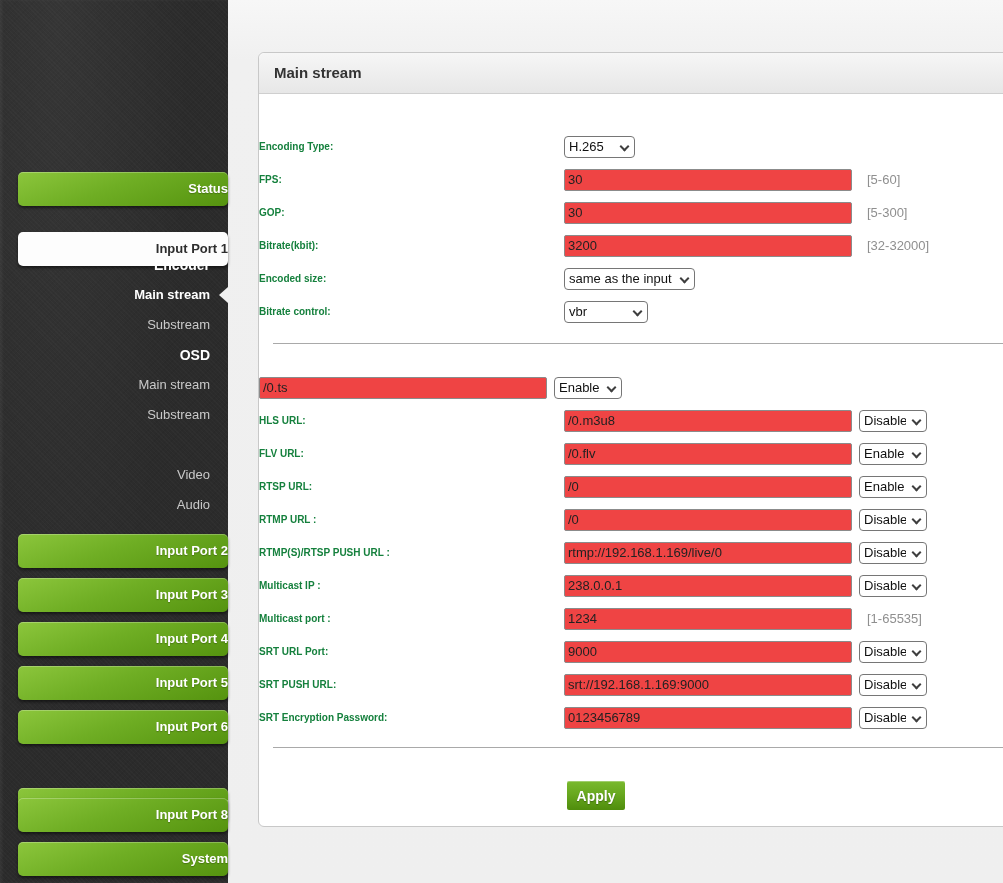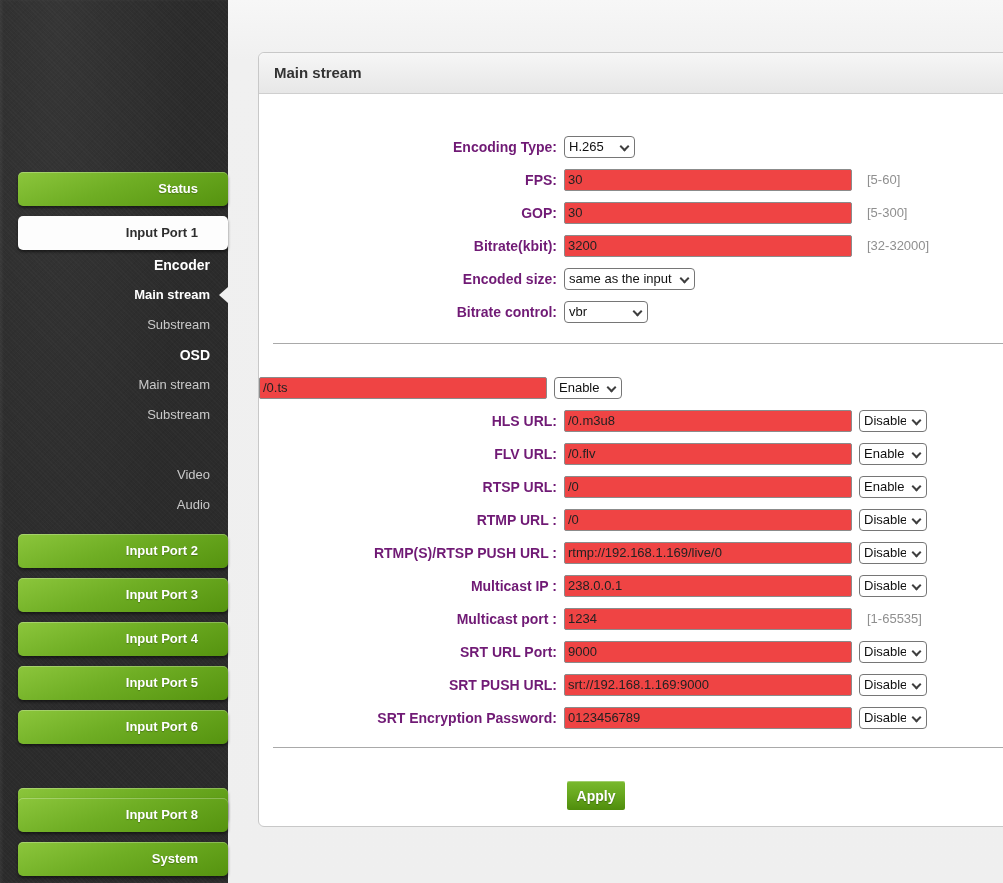--- a/index.html
+++ b/index.html
@@ -13,21 +13,21 @@
     position:absolute;left:0;top:0;width:228px;height:883px;
     background-color:#2b2b2b;
     background-image:
       radial-gradient(ellipse at 25% 3%, rgba(255,255,255,0.05), transparent 55%),
       repeating-linear-gradient(45deg, rgba(255,255,255,0.02) 0 1px, transparent 1px 3px),
       repeating-linear-gradient(-45deg, rgba(0,0,0,0.05) 0 1px, transparent 1px 4px);
     box-shadow:inset 2px 0 3px rgba(255,255,255,0.06);
   }
   .nav-btn{
     position:absolute;left:18px;width:210px;height:34px;box-sizing:border-box;
-    border-radius:5px;text-align:right;padding-right:30px;line-height:34px;
+    border-radius:5px;text-align:right;padding-right:0;line-height:34px;
     font-size:13px;font-weight:bold;color:#fff;cursor:pointer;
     background:linear-gradient(160deg,#8cc63c 0%,#6fae24 45%,#55930f 100%);
     box-shadow:0 2px 3px rgba(0,0,0,0.5), inset 0 1px 0 rgba(255,255,255,0.25);
     text-shadow:0 1px 1px rgba(0,0,0,0.25);
   }
   .nav-btn.active{
     background:#fdfdfd;color:#2e2e2e;text-shadow:none;
     box-shadow:0 2px 3px rgba(0,0,0,0.5);
   }
   .sub-item{
@@ -50,21 +50,21 @@
   #panel-header{
     height:40px;line-height:40px;padding-left:15px;
     background:linear-gradient(180deg,#f6f6f6,#e7e7e7);
     border-bottom:1px solid #cfcfcf;border-radius:6px 6px 0 0;
     font-size:15px;font-weight:bold;color:#333;
   }
   #panel-content{padding-top:36px;}
   .row{height:33px;display:flex;align-items:center;}
   .lbl{
     width:305px;box-sizing:border-box;padding-right:7px;flex:none;
-    text-align:right;font-size:14px;font-weight:bold;color:#701a75;white-space:pre;
+    font-size:10px;font-weight:bold;color:#15803d;white-space:pre;
   }
   .txt{
     width:280px;height:18px;border:1px solid #8b8b8b;border-radius:2px;
     font:13px "Liberation Sans",sans-serif;color:#222;padding:1px 3px;background:#ef4444;
   }
   .selw{position:relative;display:inline-block;}
   .selw::after{
     content:"";position:absolute;right:7px;top:7px;width:5px;height:5px;
     border-right:2px solid #3f3f3f;border-bottom:2px solid #3f3f3f;
     transform:rotate(45deg);pointer-events:none;
@@ -88,21 +88,21 @@
     color:#fff;font:bold 14px "Liberation Sans",sans-serif;
     text-shadow:0 1px 1px rgba(0,0,0,0.3);
     box-shadow:inset 0 1px 0 rgba(255,255,255,0.3);
   }
 </style>
 </head>
 <body>
 
 <div id="sidebar">
     <div class="nav-btn" style="top: 172px;">Status</div>
-    <div class="nav-btn active" style="top: 216px;">Input Port 1</div>
+    <div class="nav-btn active" style="top: 232px;">Input Port 1</div>
     <div class="sub-item header" style="top: 250px;">Encoder</div>
     <div class="sub-item active" style="top: 280px;">Main stream</div>
     <div class="active-arrow" style="top: 287px;"></div>
     <div class="sub-item " style="top: 310px;">Substream</div>
     <div class="sub-item header" style="top: 340px;">OSD</div>
     <div class="sub-item " style="top: 370px;">Main stream</div>
     <div class="sub-item " style="top: 400px;">Substream</div>
     <div class="sub-item " style="top: 490px;">Audio</div>
     <div class="sub-item " style="top: 460px;">Video</div>
     <div class="nav-btn" style="top: 534px;">Input Port 2</div>

